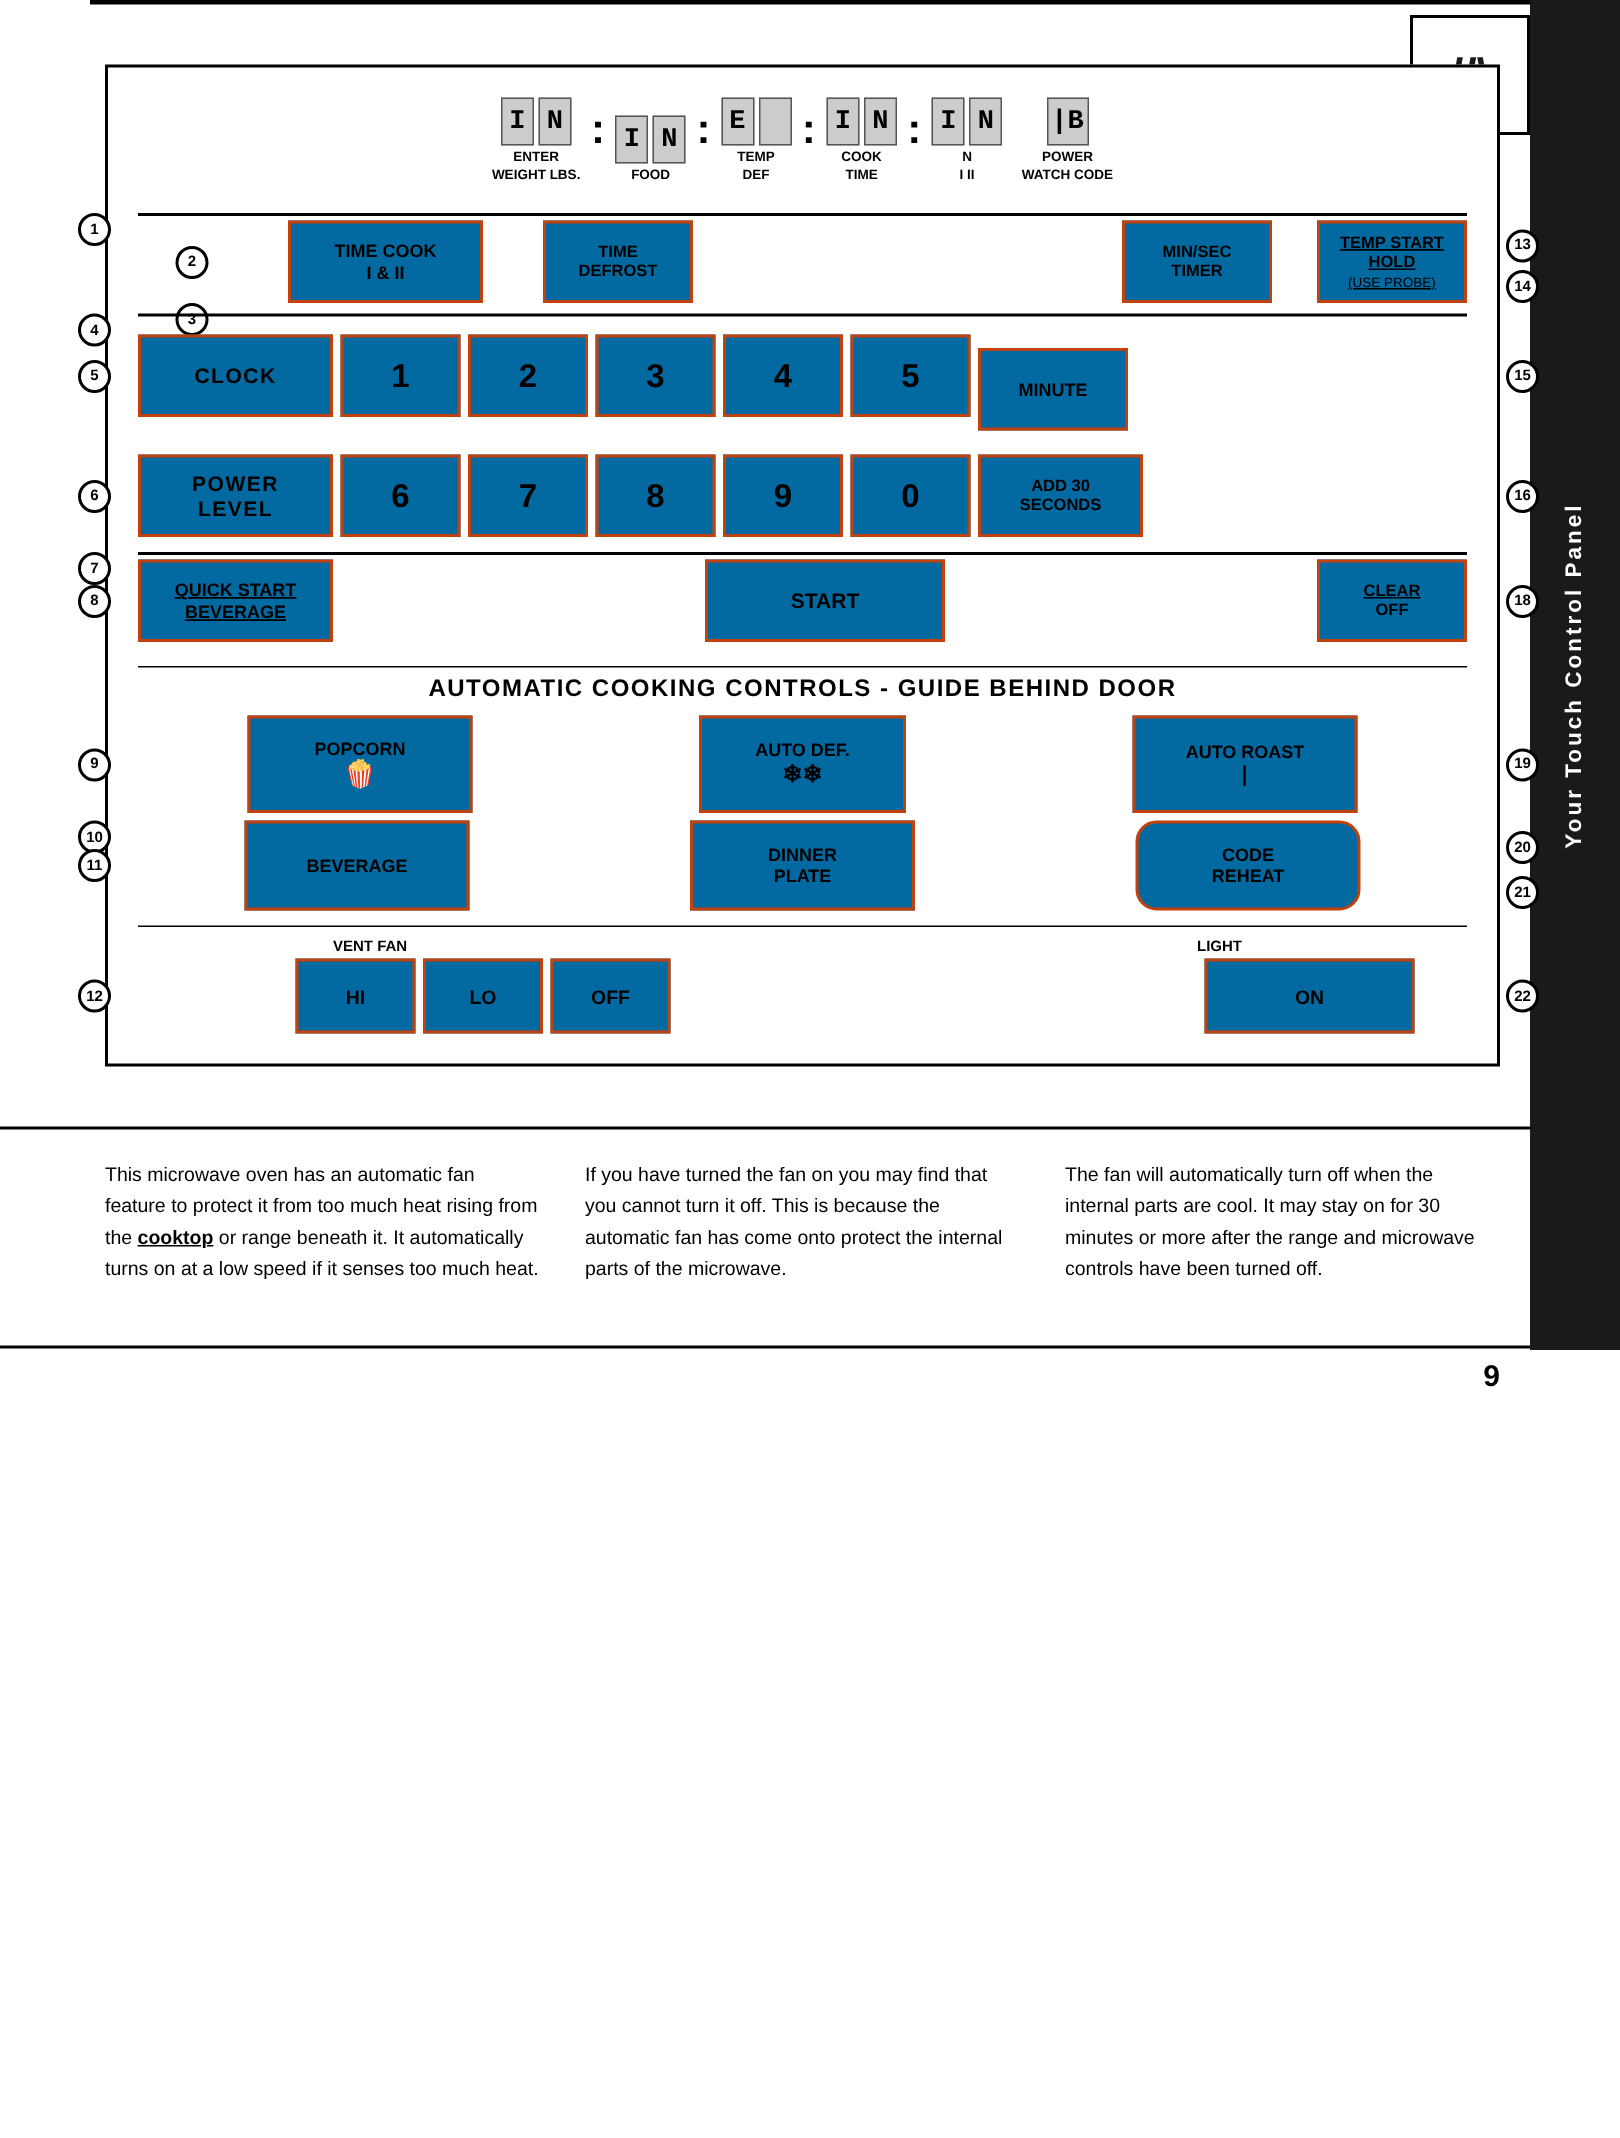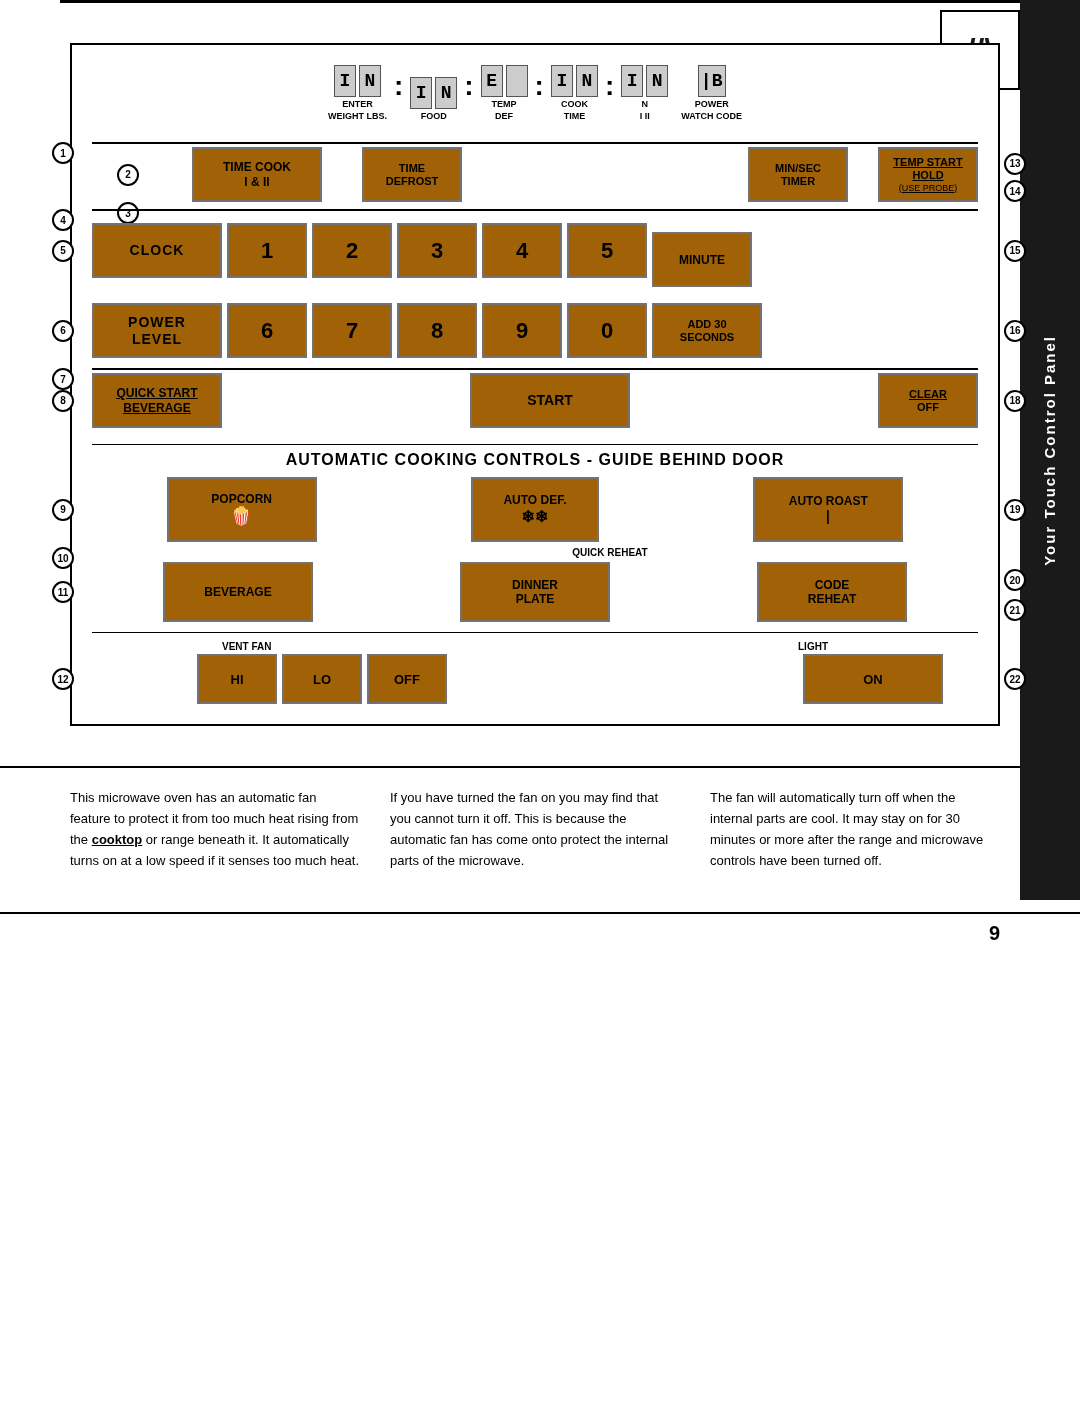--- a/index.html
+++ b/index.html
@@ -143,22 +143,22 @@
       font-size: 10px;
       font-weight: bold;
       flex-shrink: 0;
       position: absolute;
       right: -45px;
       background: #fff;
     }
 
     
     .btn {
-      border: 2px solid #737373;
-      background: #a16207;
+      border: 2px solid #c2410c;
+      background: #0369a1;
       cursor: pointer;
       display: flex;
       flex-direction: column;
       align-items: center;
       justify-content: center;
       font-weight: bold;
       text-align: center;
       line-height: 1.2;
     }
     .btn-wide {
@@ -519,51 +519,50 @@
     <div class="auto-cooking-label">AUTOMATIC COOKING CONTROLS - GUIDE BEHIND DOOR</div>
 
     <div class="auto-row" style="position:relative; justify-content: space-around;">
       <div class="circle-num" style="left:-40px; top:50%; transform:translateY(-50%);">9</div>
 
       <button class="btn" style="width:150px; height:65px; font-size:12px; ">
         <span>POPCORN</span>
         <span style="font-size:18px;">🍿</span>
       </button>
 
-      <button class="btn" style="width:128px; height:65px; font-size:12px; flex-direction:column;">
+      <button class="btn" style="width:138px; height:65px; font-size:12px; flex-direction:column;">
         <span>AUTO DEF.</span>
         <span style="font-size:16px;">❄❄</span>
       </button>
 
       <button class="btn" style="width:150px; height:65px; font-size:12px; flex-direction:column;">
         <span>AUTO ROAST</span>
         <span style="font-size:14px;">⼁</span>
       </button>
 
       <div class="circle-num-right" style="right:-48px; top:50%; transform:translateY(-50%);">19</div>
     </div>
 
     <div style="position:relative; margin-top:2px;">
       <div class="circle-num">10</div>
     </div>
-    <div class="quick-reheat-label">QUICK REHEAT</div>
 
     <div class="auto-row" style="position:relative; justify-content: space-around; margin-top: 4px;">
       <div class="circle-num" style="left:-40px; top:50%; transform:translateY(-50%);">11</div>
 
       <button class="btn" style="width:150px; height:60px; font-size:12px;">
         <span>BEVERAGE</span>
       </button>
 
       <button class="btn" style="width:150px; height:60px; font-size:12px;">
         <span>DINNER</span>
         <span>PLATE</span>
       </button>
 
-      <button class="btn" style="width:150px; height:60px; font-size:12px;">
+      <button class="btn" style="width:150px; height:60px; font-size:12px;border-radius:14px;">
         <span>CODE</span>
         <span>REHEAT</span>
       </button>
 
       <div class="circle-num-right" style="right:-48px; top:30%; transform:translateY(-50%);">20</div>
       <div class="circle-num-right" style="right:-48px; top:80%; transform:translateY(-50%);">21</div>
     </div>
 
     <div style="height: 5px;"></div>
     <div style="height:1px; background:#000;"></div>

